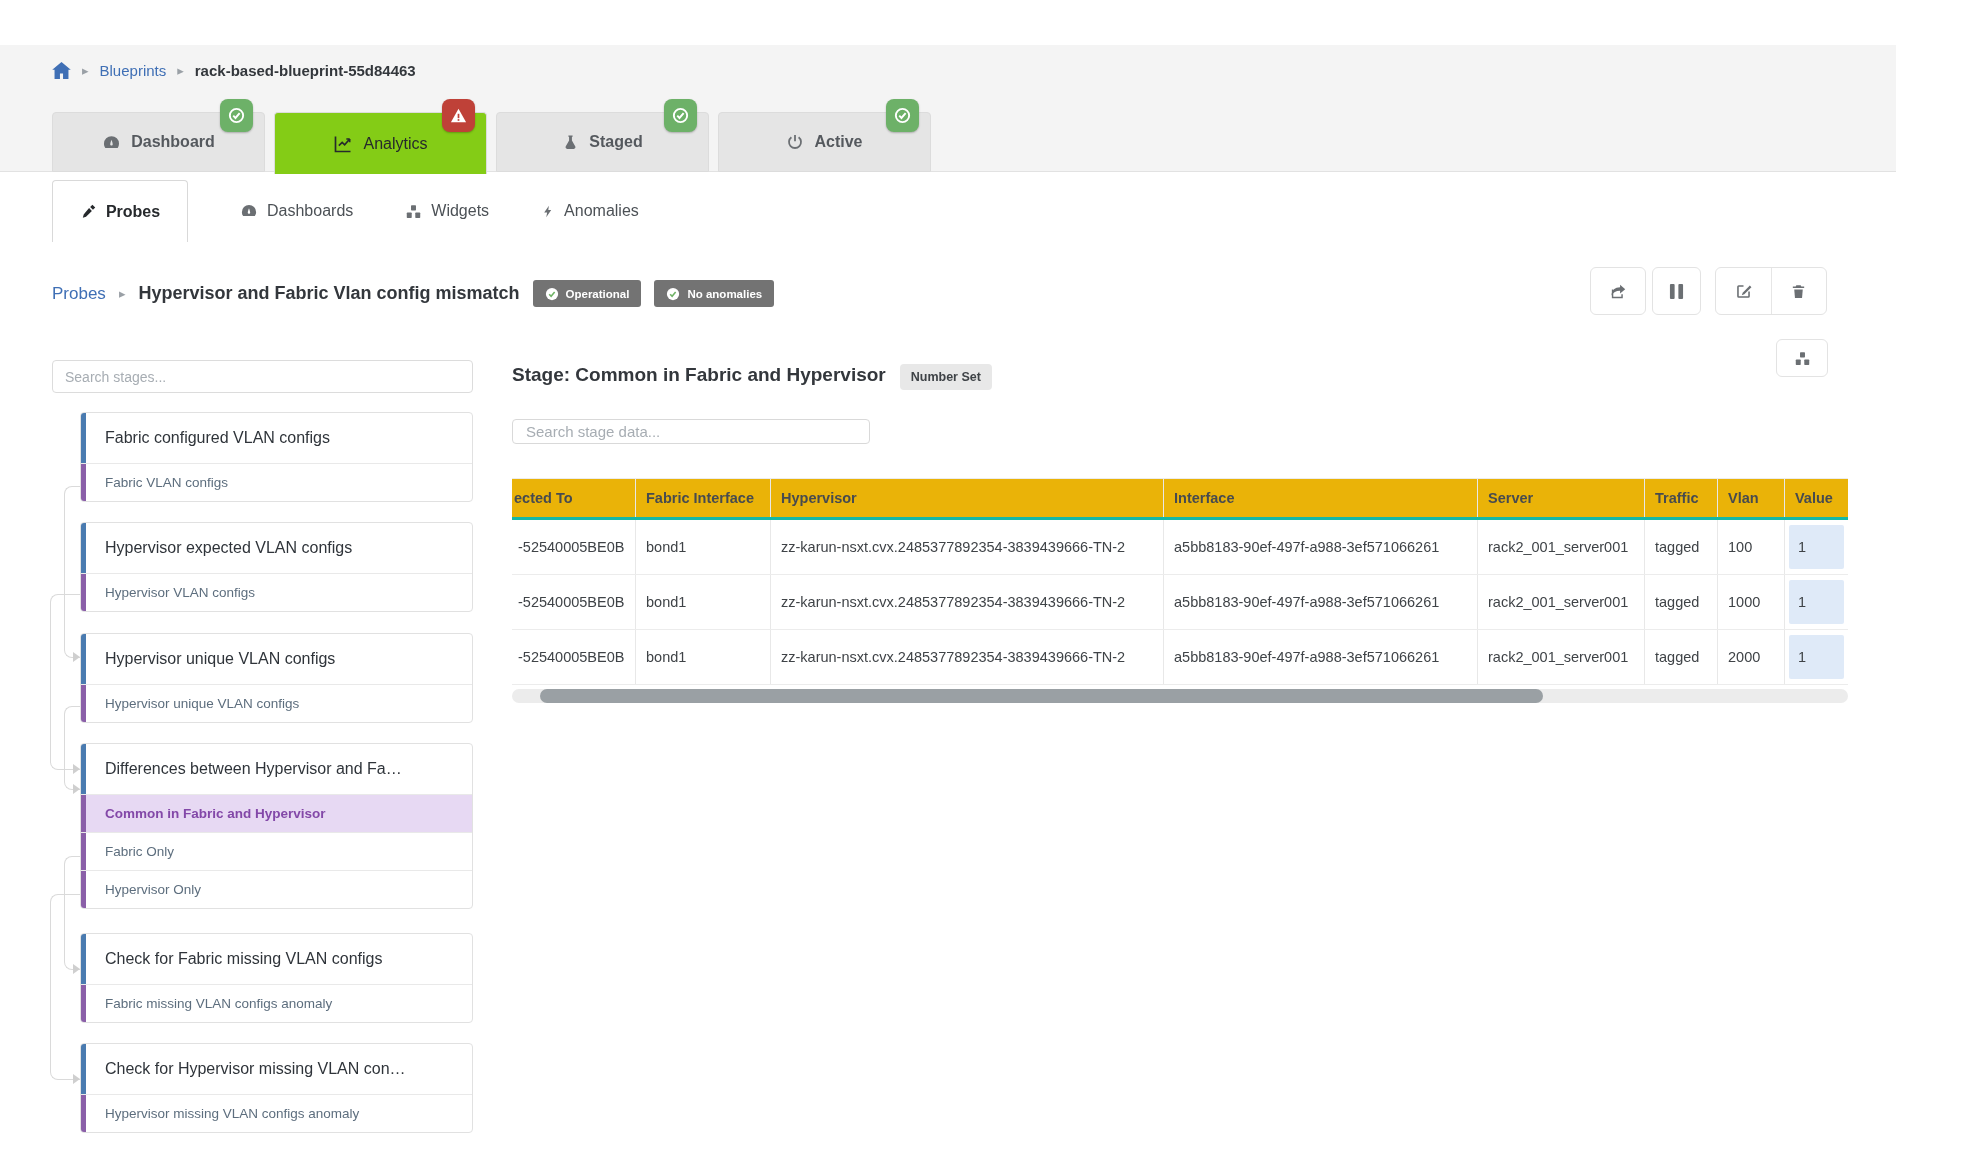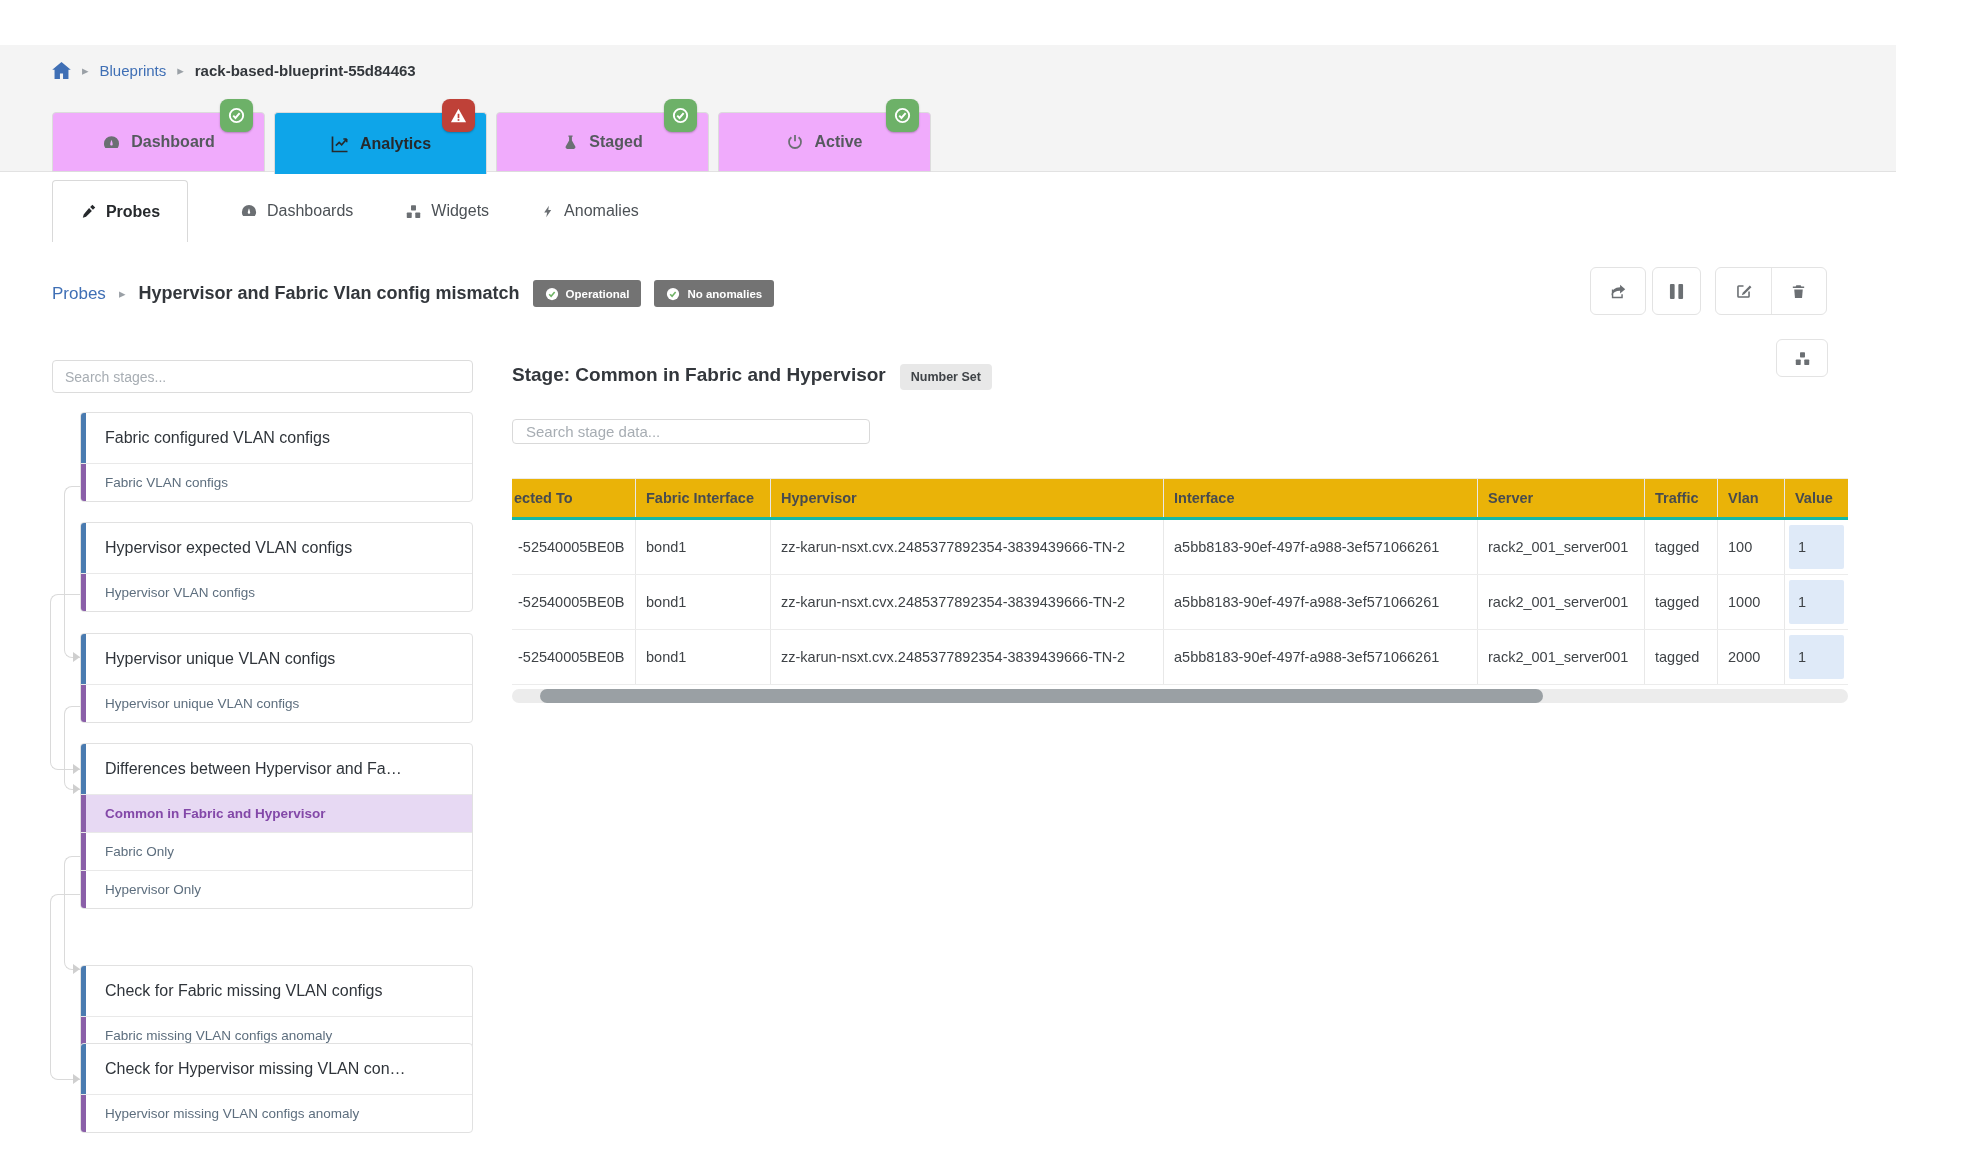--- a/index.html
+++ b/index.html
@@ -12,24 +12,24 @@
           background:#f4f4f4; border-bottom:1px solid #e2e2e2; }
 
   
   .crumbs { position:absolute; left:52px; top:62px; display:flex; align-items:center; gap:11px; font-size:15px; }
   .crumbs a { color:#3f6fb5; text-decoration:none; }
   .crumb-sep { color:#9aa0a6; font-size:13px; }
   .crumb-cur { color:#33373c; font-weight:700; }
 
   
   .bp-tabs { position:absolute; left:52px; top:112px; display:flex; gap:9px; }
-  .bp-tab { position:relative; width:213px; height:60px; background:#f0abfc; border:1px solid #dcdcdc;
+  .bp-tab { position:relative; width:213px; height:60px; background:#e5e5e5; border:1px solid #dcdcdc;
             border-radius:4px 4px 0 0; display:flex; align-items:center; justify-content:center; gap:10px;
             font-size:16px; font-weight:600; color:#55595e; cursor:pointer; }
-  .bp-tab.active { background:#0ea5e9; height:62px; border-bottom:none; color:#26292c; font-weight:700; z-index:3; }
+  .bp-tab.active { background:#84cc16; height:62px; border-bottom:none; color:#26292c; font-weight:400; z-index:3; }
   .tab-badge { position:absolute; top:-14px; right:11px; width:33px; height:33px; border-radius:8px;
                display:flex; align-items:center; justify-content:center; box-shadow:0 1px 2px rgba(0,0,0,.25); z-index:4; }
   .tab-badge.ok { background:#6db168; }
   .tab-badge.warn { background:#bf4138; }
 
   
   .an-tabs { position:absolute; left:52px; top:180px; display:flex; align-items:center; }
   .an-tab-box { width:136px; height:62px; background:#fff; border:1px solid #d9d9d9; border-bottom:none;
                 border-radius:4px 4px 0 0; display:flex; align-items:center; justify-content:center; gap:9px;
                 font-size:16px; font-weight:700; color:#26292c; cursor:pointer; }
@@ -315,21 +315,21 @@
   <div class="stage-card" style="top:633px;">
     <div class="stage-hrow">Hypervisor unique VLAN configs</div>
     <div class="stage-orow">Hypervisor unique VLAN configs</div>
   </div>
   <div class="stage-card" style="top:743px;">
     <div class="stage-hrow">Differences between Hypervisor and Fa…</div>
     <div class="stage-orow selected">Common in Fabric and Hypervisor</div>
     <div class="stage-orow">Fabric Only</div>
     <div class="stage-orow">Hypervisor Only</div>
   </div>
-  <div class="stage-card" style="top:933px;margin-top:32px;">
+  <div class="stage-card" style="top:933px;">
     <div class="stage-hrow">Check for Fabric missing VLAN configs</div>
     <div class="stage-orow">Fabric missing VLAN configs anomaly</div>
   </div>
   <div class="stage-card" style="top:1043px;">
     <div class="stage-hrow">Check for Hypervisor missing VLAN con…</div>
     <div class="stage-orow">Hypervisor missing VLAN configs anomaly</div>
   </div>
 
   <div class="stage-title-row">
     <span class="stage-title">Stage: Common in Fabric and Hypervisor</span>

